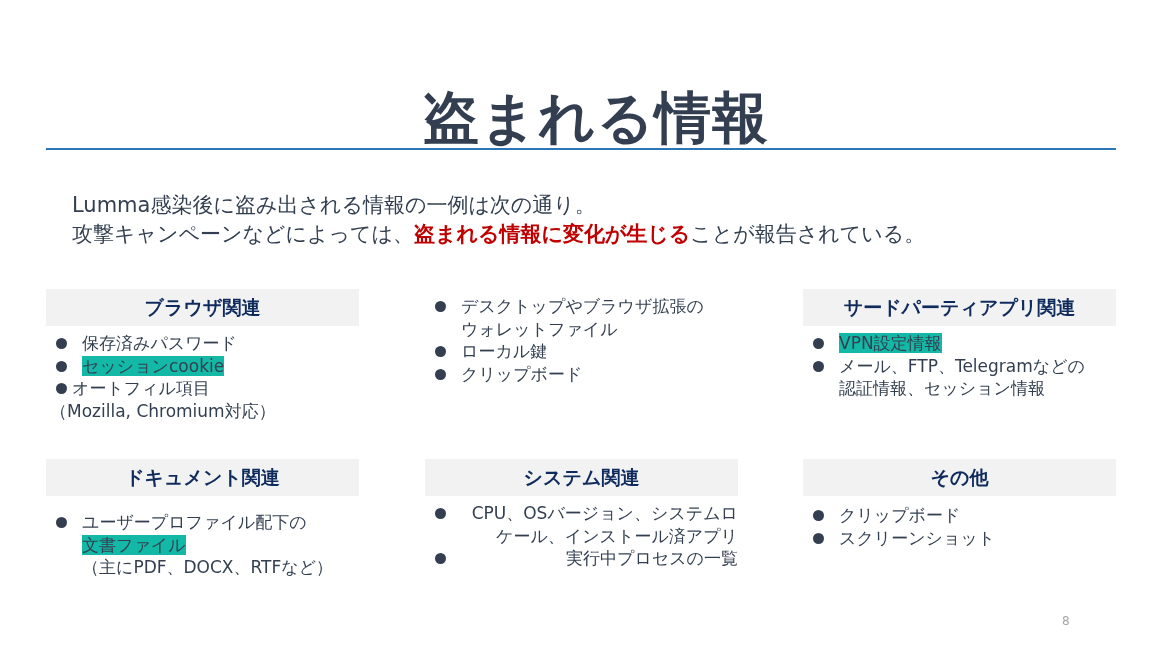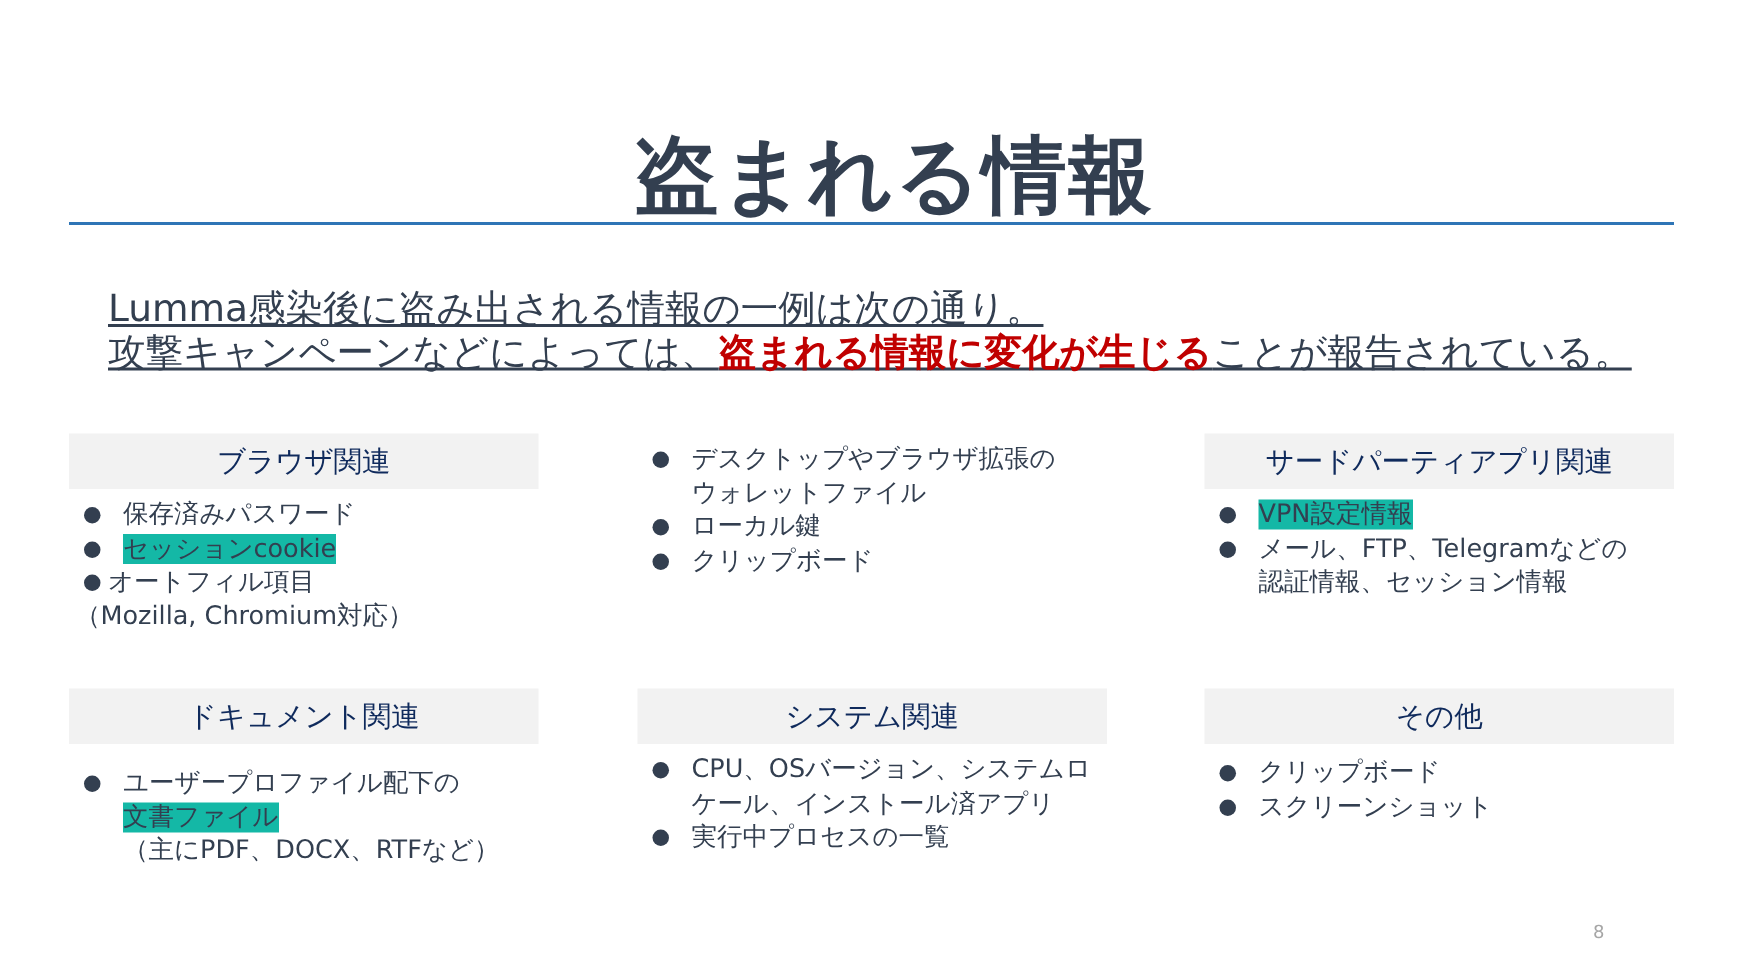--- a/index.html
+++ b/index.html
@@ -33,42 +33,41 @@
       left: 46px;
       top: 148px;
       width: 1070px;
       height: 2px;
       background: #2e75b6;
     }
     .lead {
       position: absolute;
       left: 72px;
       top: 191px;
-      font-size: 25px;
+      font-size: 21px;
       line-height: 29px;
       color: #333f50;
       white-space: nowrap;
-      text-decoration: underline;
     }
     .lead .em {
       color: #c00000;
       font-weight: bold;
     }
     .cat {
       position: absolute;
       width: 313px;
     }
     .cat-head {
       height: 37px;
       background: #f2f2f2;
       display: flex;
       align-items: center;
       justify-content: center;
       font-size: 19px;
-      font-weight: normal;
+      font-weight: bold;
       color: #0f2a5c;
     }
     .cat-body {
       font-size: 17px;
       line-height: 22.5px;
       color: #333f50;
     }
     .item {
       position: relative;
       padding-left: 36px;
@@ -172,21 +171,21 @@
       <span class="bullet"></span>
       <div>ユーザープロファイル配下の</div>
       <div><span class="hl">文書ファイル</span></div>
     </div>
     <div class="note indented">（主にPDF、DOCX、RTFなど）</div>
   </div>
 </div>
 
 <div class="cat" style="left:425px; top:459px;">
   <div class="cat-head">システム関連</div>
-  <div class="cat-body" style="padding-top:6px;">
+  <div class="cat-body" style="padding-top:6px;text-align:right;">
     <div class="item">
       <span class="bullet"></span>
       <div>CPU、OSバージョン、システムロ</div>
       <div>ケール、インストール済アプリ</div>
     </div>
     <div class="item">
       <span class="bullet"></span>
       <span>実行中プロセスの一覧</span>
     </div>
   </div>

